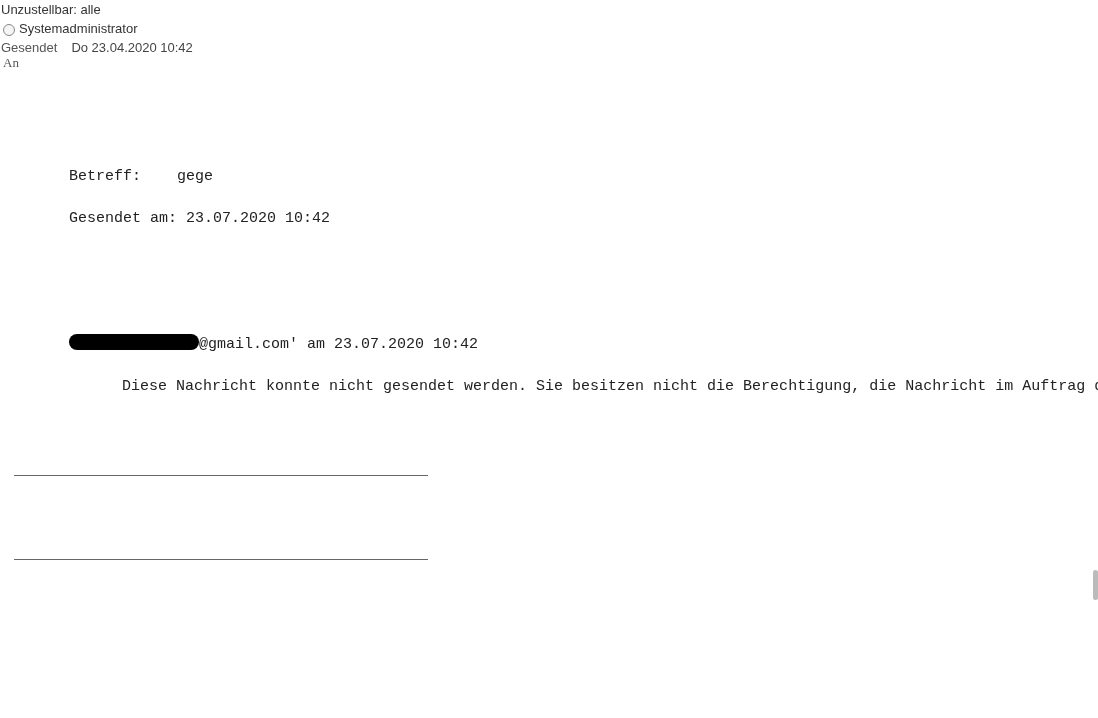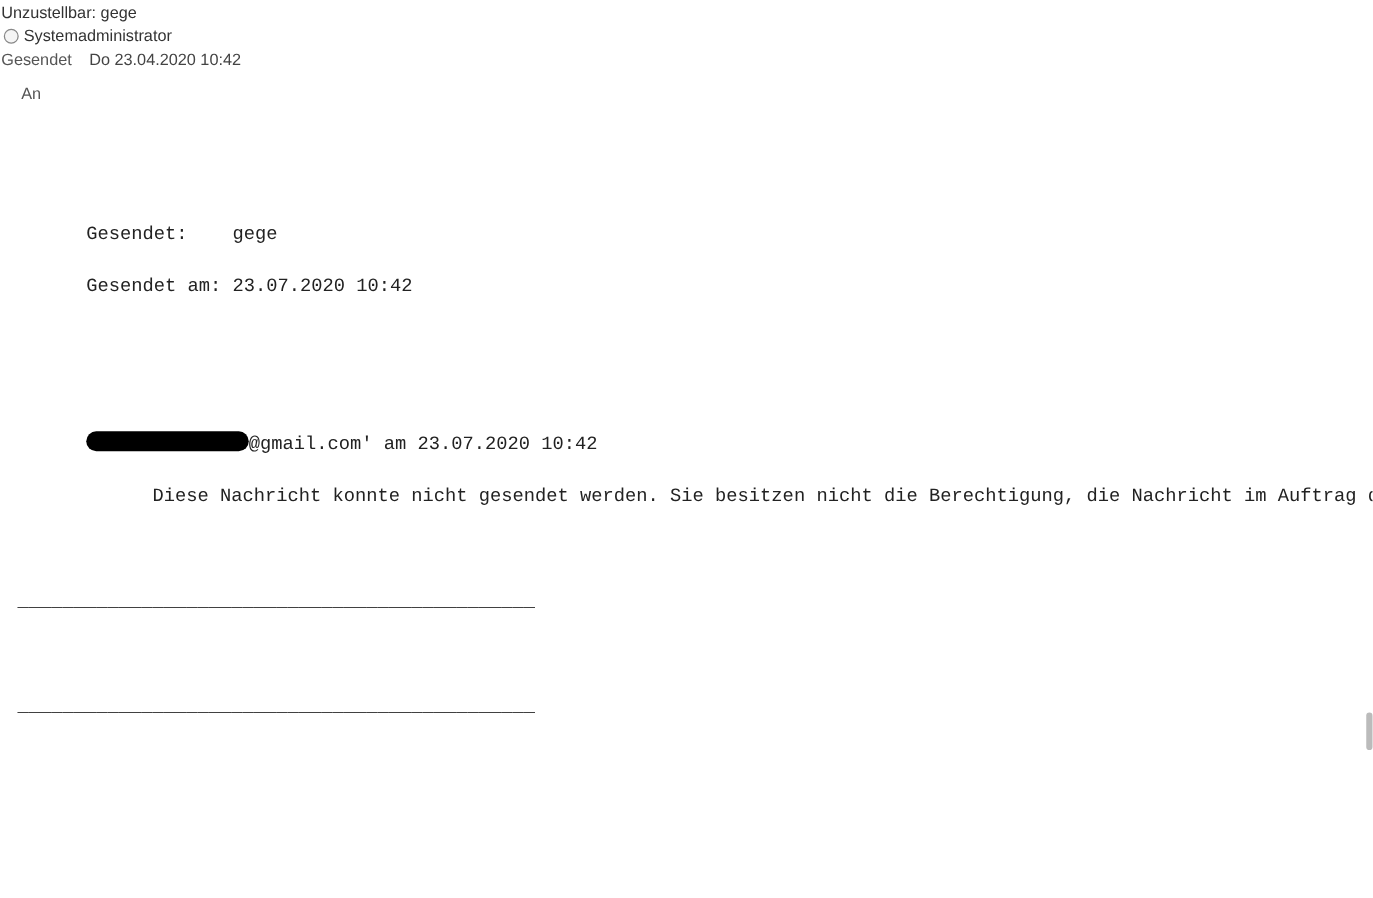--- a/index.html
+++ b/index.html
@@ -17,21 +17,21 @@
     .header {
       padding: 2px 0;
     }
     .subject-line {
       font-size: 13px;
       color: #333;
       padding-left: 1px;
     }
     .sender-line {
       display: flex;
-      align-items: center;
+      align-items: flex-end;
       gap: 4px;
       margin-top: 4px;
       padding-left: 3px;
     }
     .sender-icon {
       width: 12px;
       height: 12px;
       border-radius: 50%;
       border: 1px solid #888;
       background: #f5f5f5;
@@ -47,24 +47,25 @@
       margin-top: 4px;
       font-size: 13px;
       color: #444;
       padding-left: 1px;
       text-align: center;
     }
     .meta-label {
       color: #555;
     }
     .to-row {
-      margin-top: 12px;
+      margin-top: 0;
       font-size: 13px;
       color: #555;
-      padding-left: 17px;
+      padding-left: 3px;
+      font-family: Liberation Serif, serif;
     }
     .body-content {
       margin-top: 30px;
       padding-left: 14px;
       font-family: "Courier New", Courier, monospace;
       font-size: 15px;
       line-height: 1.4;
       color: #222;
       white-space: pre;
     }
@@ -99,37 +100,37 @@
       width: 5px;
       height: 30px;
       background: #bbb;
       border-radius: 3px;
     }
   </style>
 </head>
 <body>
 
 <div class="header">
-  <div class="subject-line">Unzustellbar: gege</div>
+  <div class="subject-line">Unzustellbar: alle</div>
   <div class="sender-line">
     <span class="sender-icon"></span>
     <span class="sender-name">Systemadministrator</span>
   </div>
   <div class="meta-row">
     <span class="meta-label">Gesendet</span>
     <span>Do 23.04.2020 10:42</span>
   </div>
   <div class="to-row">
     <span>An</span>
   </div>
 </div>
 
 <div class="body-content">
 <span class="line">&nbsp;</span>
-<span class="line indent1"><span>Gesendet:</span>    <span>gege</span></span>
+<span class="line indent1"><span>Betreff:</span>    <span>gege</span></span>
 <span class="line indent1"><span>Gesendet am:</span> <span>23.07.2020 10:42</span></span>
 <span class="line">&nbsp;</span>
 <span class="line">&nbsp;</span>
 <span class="line indent1"><span class="redaction"></span><span>@gmail.com' am 23.07.2020 10:42</span></span>
 <span class="line">            Diese Nachricht konnte nicht gesendet werden. Sie besitzen nicht die Berechtigung, die Nachricht im Auftrag des angegebenen Benutzers zu senden.</span>
 <span class="line">&nbsp;</span>
 <span class="line">______________________________________________</span>
 <span class="line">&nbsp;</span>
 <span class="line">______________________________________________</span>
 <span class="line">&nbsp;</span>

